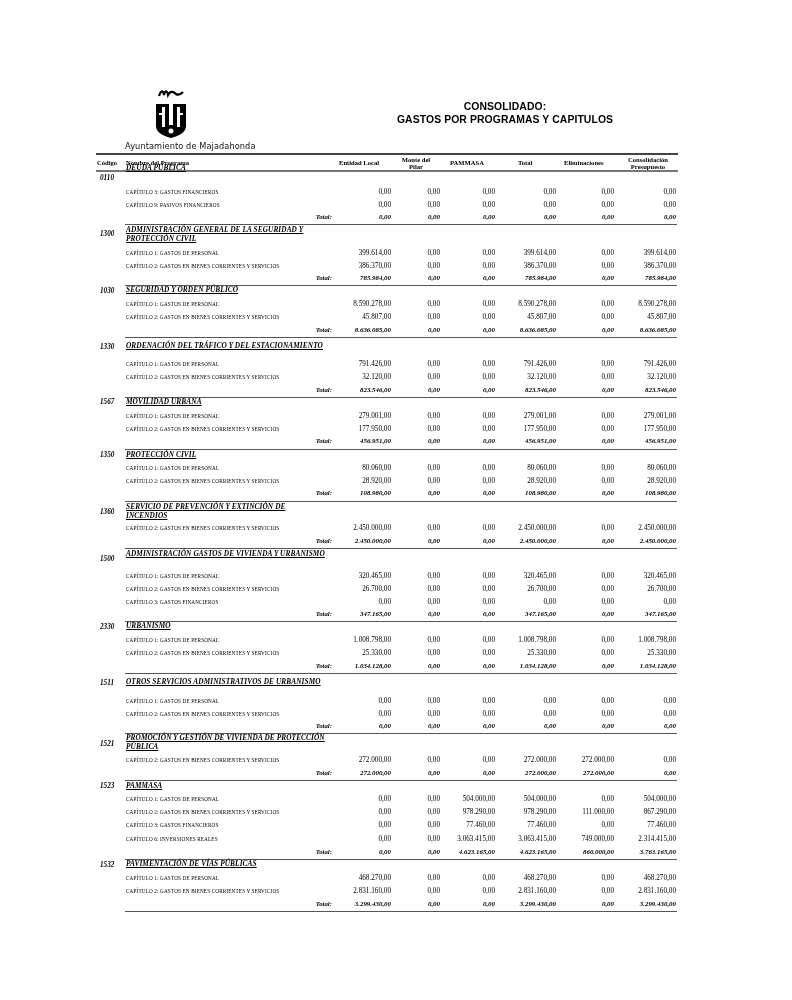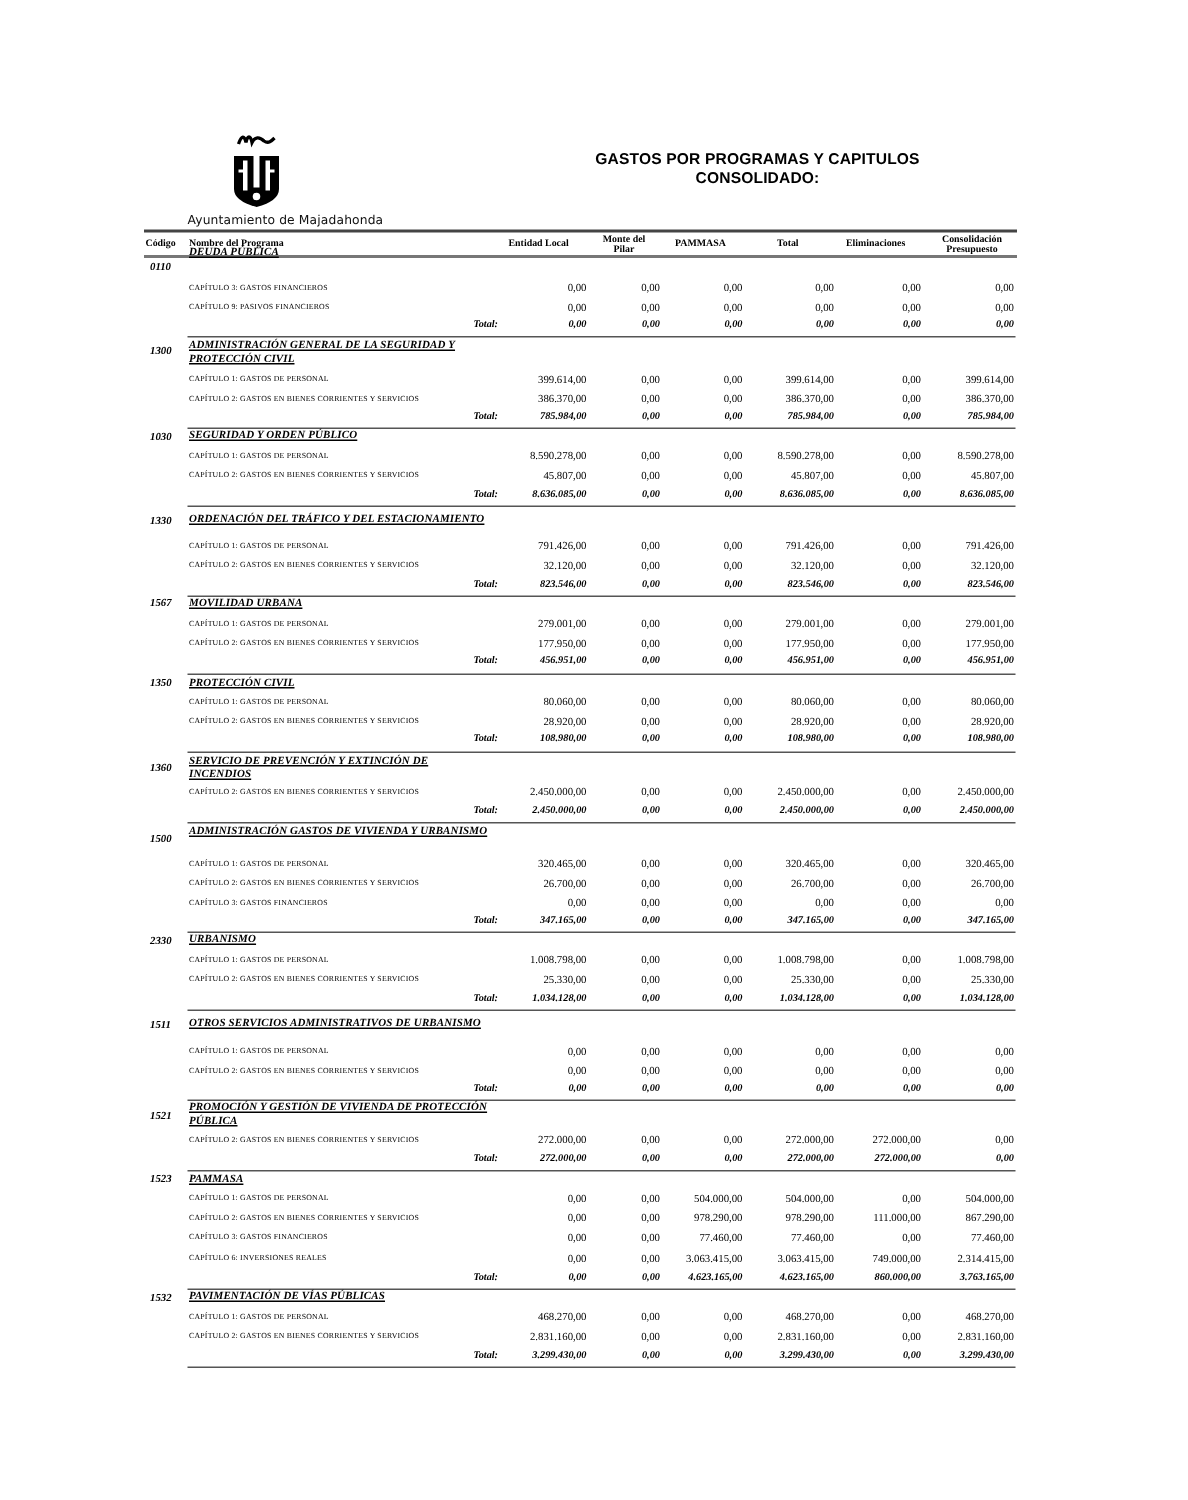--- a/index.html
+++ b/index.html
@@ -40,22 +40,22 @@
     <rect x="9" y="19" width="3" height="20" fill="#fff"></rect>
     <rect x="24" y="19" width="3" height="20" fill="#fff"></rect>
     <rect x="16" y="13" width="4" height="24" fill="#fff"></rect>
     <rect x="6" y="25" width="4" height="2" fill="#fff"></rect>
     <rect x="26" y="25" width="4" height="2" fill="#fff"></rect>
     <circle cx="18" cy="43" r="2.5" fill="#fff"></circle>
   </svg>
   <div class="org-name">Ayuntamiento de Majadahonda</div>
 
   <div class="title-block">
+    <div>CONSOLIDADO:</div>
     <div>GASTOS POR PROGRAMAS Y CAPITULOS</div>
-    <div>CONSOLIDADO:</div>
   </div>
 
   <div class="header-row">
     <div class="hcell" style="left:1px;">Código</div>
     <div class="hcell" style="left:30px;">Nombre del Programa</div>
     <div class="hcell" style="left:243px;">Entidad Local</div>
     <div class="hcell center" style="left:296px; width:48px; flex-direction:column;">
       <span>Monte del</span>
       <span>Pilar</span>
     </div>

